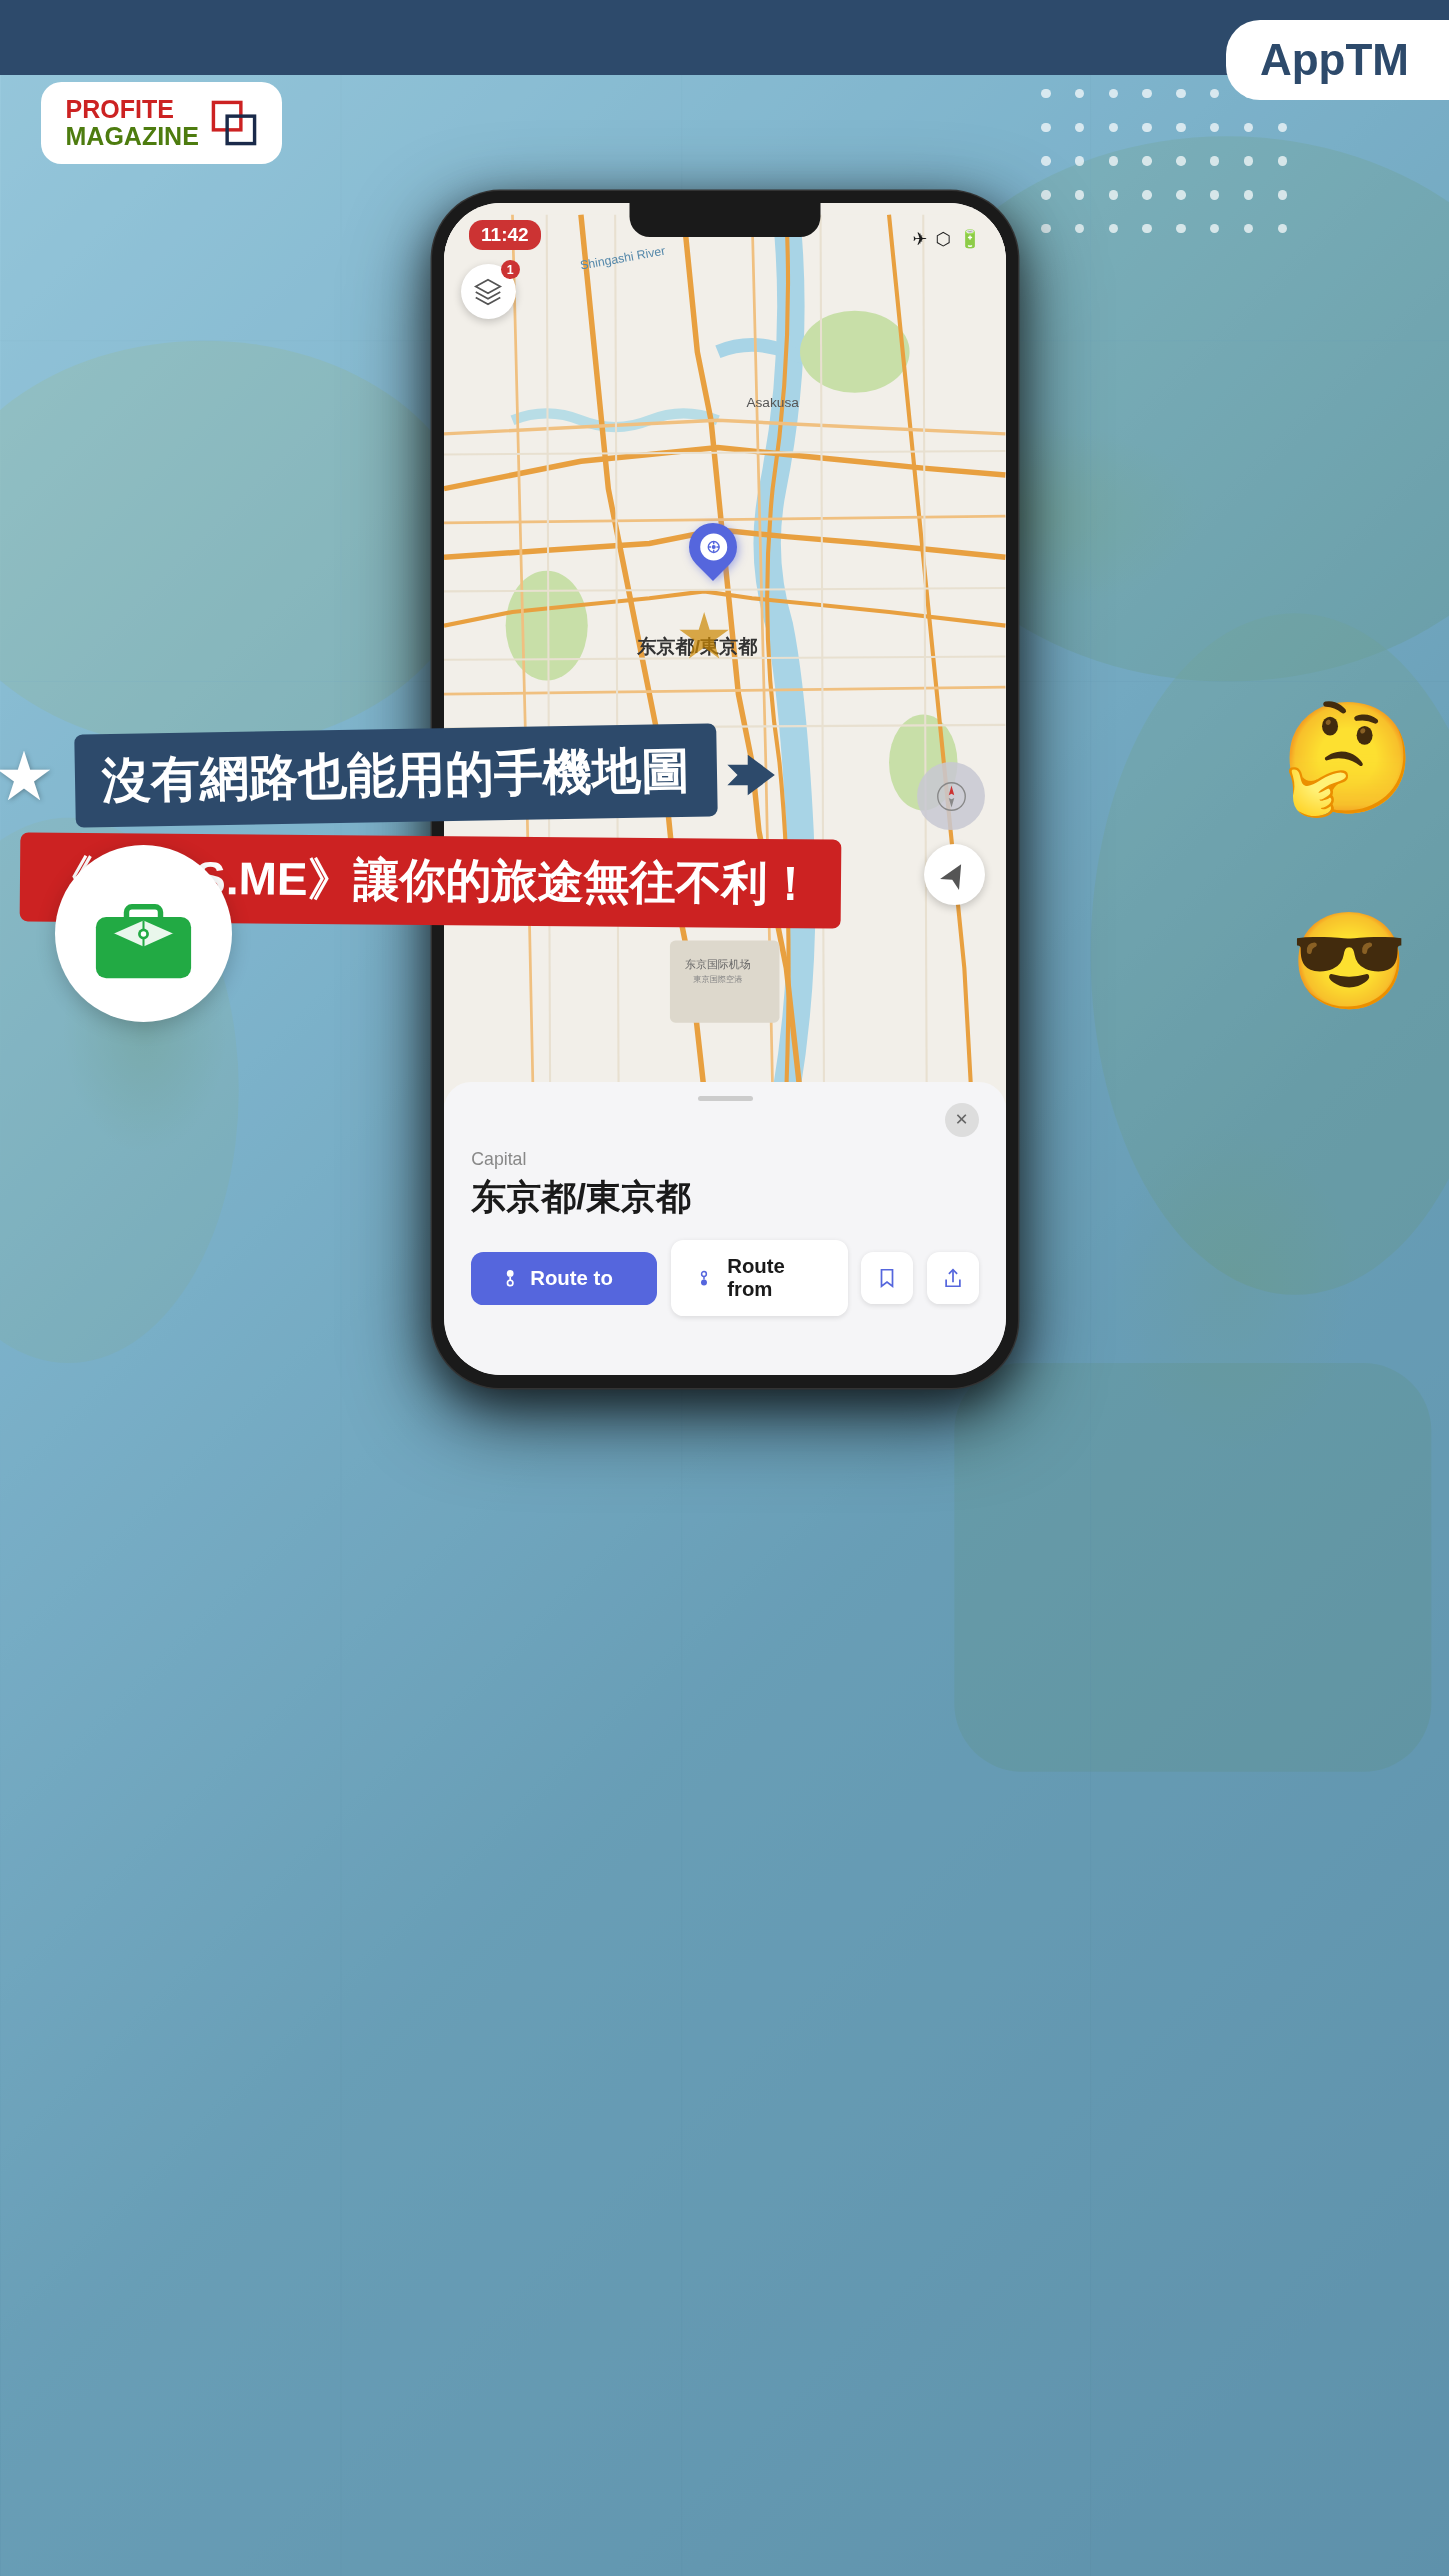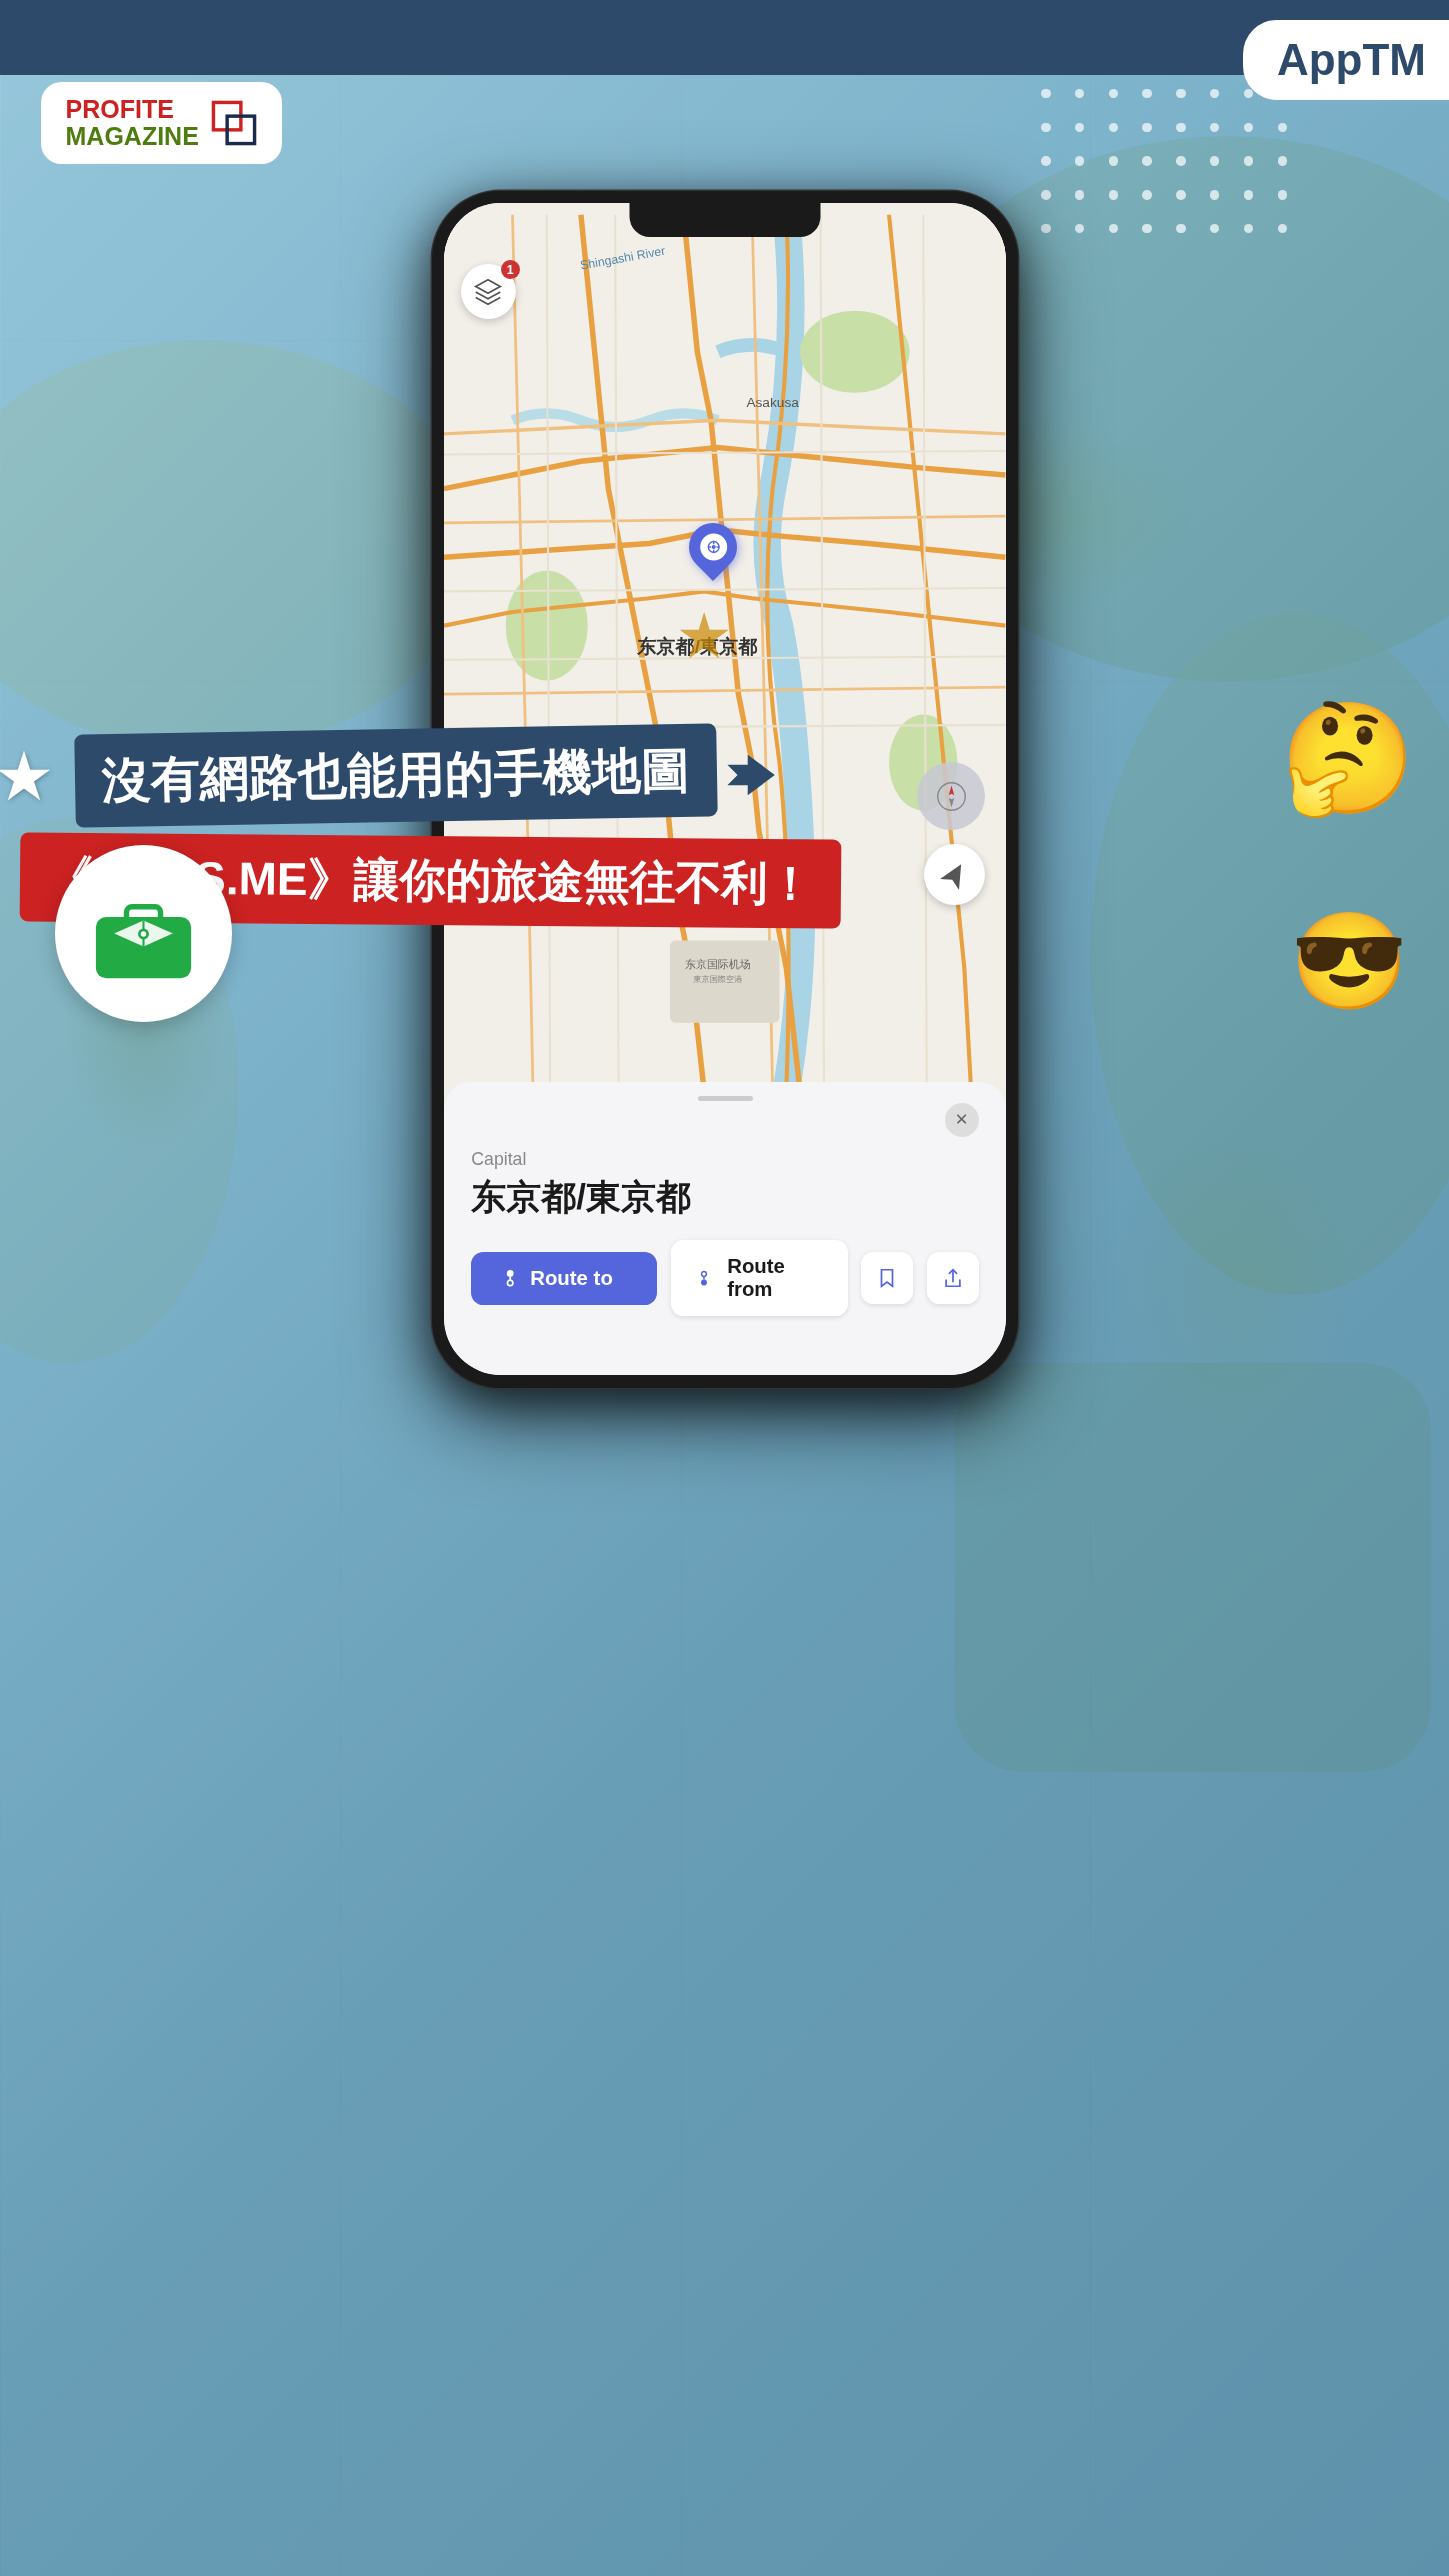--- a/index.html
+++ b/index.html
@@ -82,21 +82,21 @@
       font-weight: 900;
       line-height: 1.1;
     }
     .logo-text .profite { color: #cc2222; }
     .logo-text .magazine { color: #4d7c0f; }
 
     
     .apptm-badge {
       background: white;
       border-radius: 34px 0 0 34px;
-      padding: 15px 24px 15px 34px;
+      padding: 15px 41px 15px 34px;
       position: absolute;
       top: 20.4px;
       right: 0;
       z-index: 10;
     }
     .apptm-text {
       font-size: 44px;
       font-weight: 800;
       color: #2d4a6b;
     }
@@ -535,20 +535,28 @@
     <rect x="25" y="25" width="40" height="40" fill="none" stroke="#1a2a4a" stroke-width="5"></rect>
   </svg>
 </div>
 
 <div class="phone-wrapper">
   <div class="phone-outer">
     <div class="phone-inner">
 
       <div class="phone-notch"></div>
 
+      <div class="status-bar">
+        <div class="status-time">11:42</div>
+        <div class="status-icons">
+          <span>✈</span>
+          <span>⬡</span>
+          <span>🔋</span>
+        </div>
+      </div>
 
       <div class="map-area">
         <svg class="map-svg" viewBox="0 0 820 1280" xmlns="http://www.w3.org/2000/svg">
 
           <rect width="820" height="1280" fill="#f2efe9"></rect>
 
           <path d="M500,0 Q520,200 480,400 Q460,500 490,600 Q510,700 520,900 Q530,1100 500,1280" fill="none" stroke="#a8d4e6" stroke-width="40"></path>
           <path d="M400,200 Q450,180 500,200 Q550,220 580,200" fill="none" stroke="#a8d4e6" stroke-width="20"></path>
           <path d="M100,300 Q150,280 200,300 Q250,320 300,300 Q350,280 400,300" fill="none" stroke="#b8dde6" stroke-width="15"></path>
 

